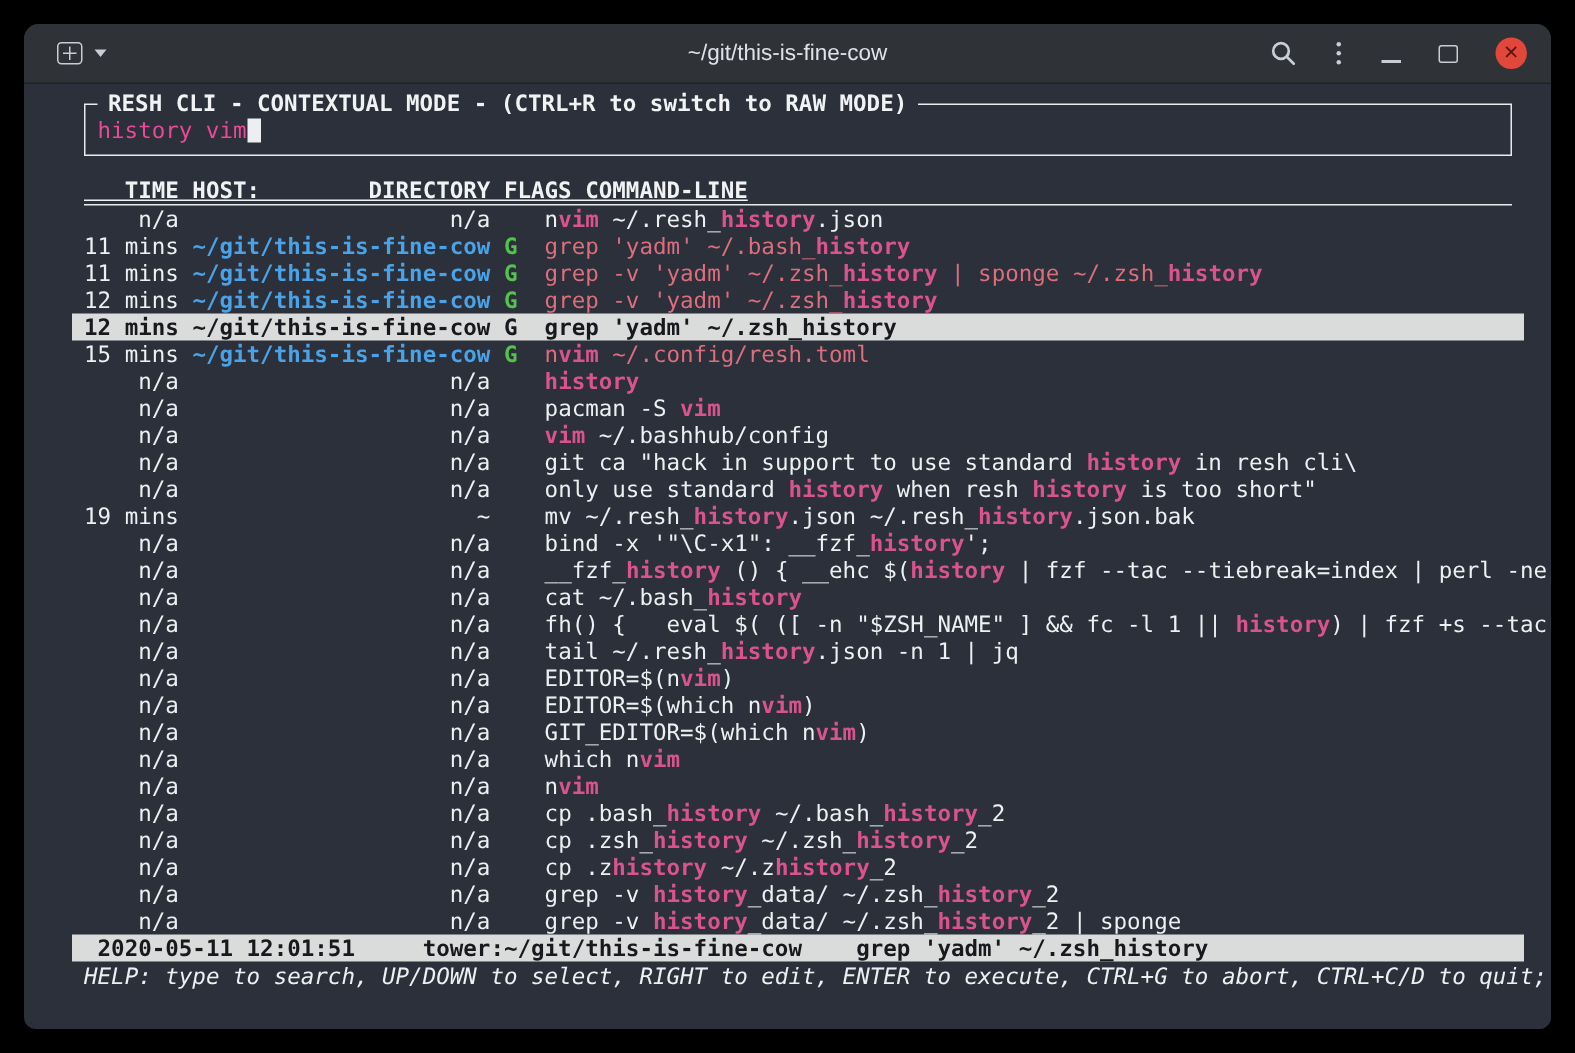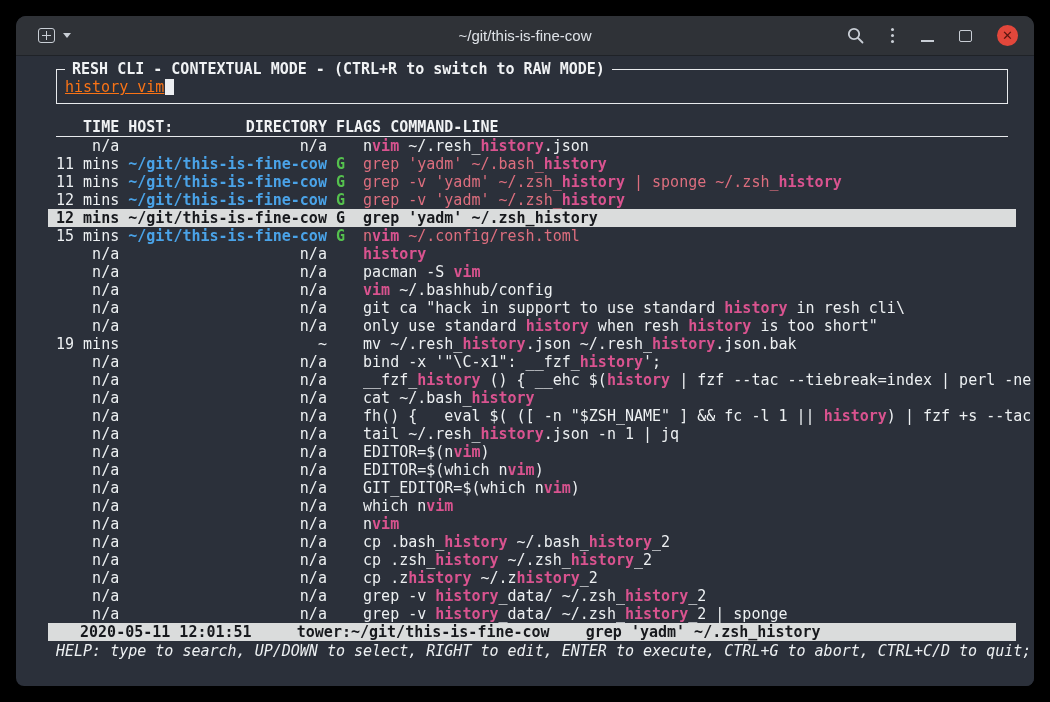--- a/index.html
+++ b/index.html
@@ -28,33 +28,33 @@
   .close{width:21px;height:21px;border-radius:50%;background:var(--close_red,#e2473b);display:flex;
     align-items:center;justify-content:center;}
   .close-x{color:#58150f;font-size:13px;font-weight:bold;font-family:"DejaVu Sans",sans-serif;line-height:1;}
   
   .terminal{position:absolute;top:40px;left:0;right:0;bottom:0;background:var(--terminal_bg,#2b303a);
     color:var(--foreground,#edf0f2);font-family:"DejaVu Sans Mono",monospace;font-size:15px;line-height:18px;
     padding:4px 26px 0 18px;box-sizing:border-box;margin-left:22px;}
   .query-box{position:relative;border:1px solid var(--border_white,#e8eaed);margin-top:9px;padding:8px 8px 7px;}
   .box-title{position:absolute;top:-10px;left:8px;background:var(--terminal_bg,#2b303a);padding:0 7px;
     font-weight:bold;color:#f0f2f4;white-space:pre;}
-  .query-line{white-space:pre;color:#f97316;text-decoration:underline;}
+  .query-line{white-space:pre;color:#ec4899;}
   .cursor{display:inline-block;width:8.5px;height:16px;background:#eceef1;vertical-align:-3px;margin-left:1px;}
   .list-header{margin-top:14px;white-space:pre;font-weight:bold;border-bottom:1px solid var(--border_white,#e8eaed);
-    color:#f0f2f4;height:18px;}
+    color:#f0f2f4;height:18px;text-decoration:underline;}
   .row{white-space:pre;height:18px;}
   .row .host{color:var(--host_blue,#4aa3e8);font-weight:bold;}
   .row .flag{color:var(--flag_green,#55c14e);font-weight:bold;}
   .row .cmd-repo{color:var(--repo_command_red,#dd6e7e);}
   .row .hl{color:var(--match_pink,#d9538f);font-weight:bold;}
   .row.selected{background:var(--selection_bg,#dadcdc);margin:0 -8px;padding:0 8px;}
   .row.selected span{color:var(--selection_fg,#17191d) !important;font-weight:bold;}
   .status-bar{background:var(--selection_bg,#dadcdc);color:var(--selection_fg,#17191d);font-weight:bold;
-    white-space:pre;height:18px;margin:0 -8px;padding:0 23px;}
+    white-space:pre;height:18px;margin:0 -8px;padding:0 8px;}
   .help-line{white-space:pre;margin-top:1px;color:var(--foreground,#edf0f2);font-style:italic;}
 </style>
 </head>
 <body>
 
 <div class="desktop">
   <div class="window">
 
     <div class="titlebar">
       <div class="tb-left">

